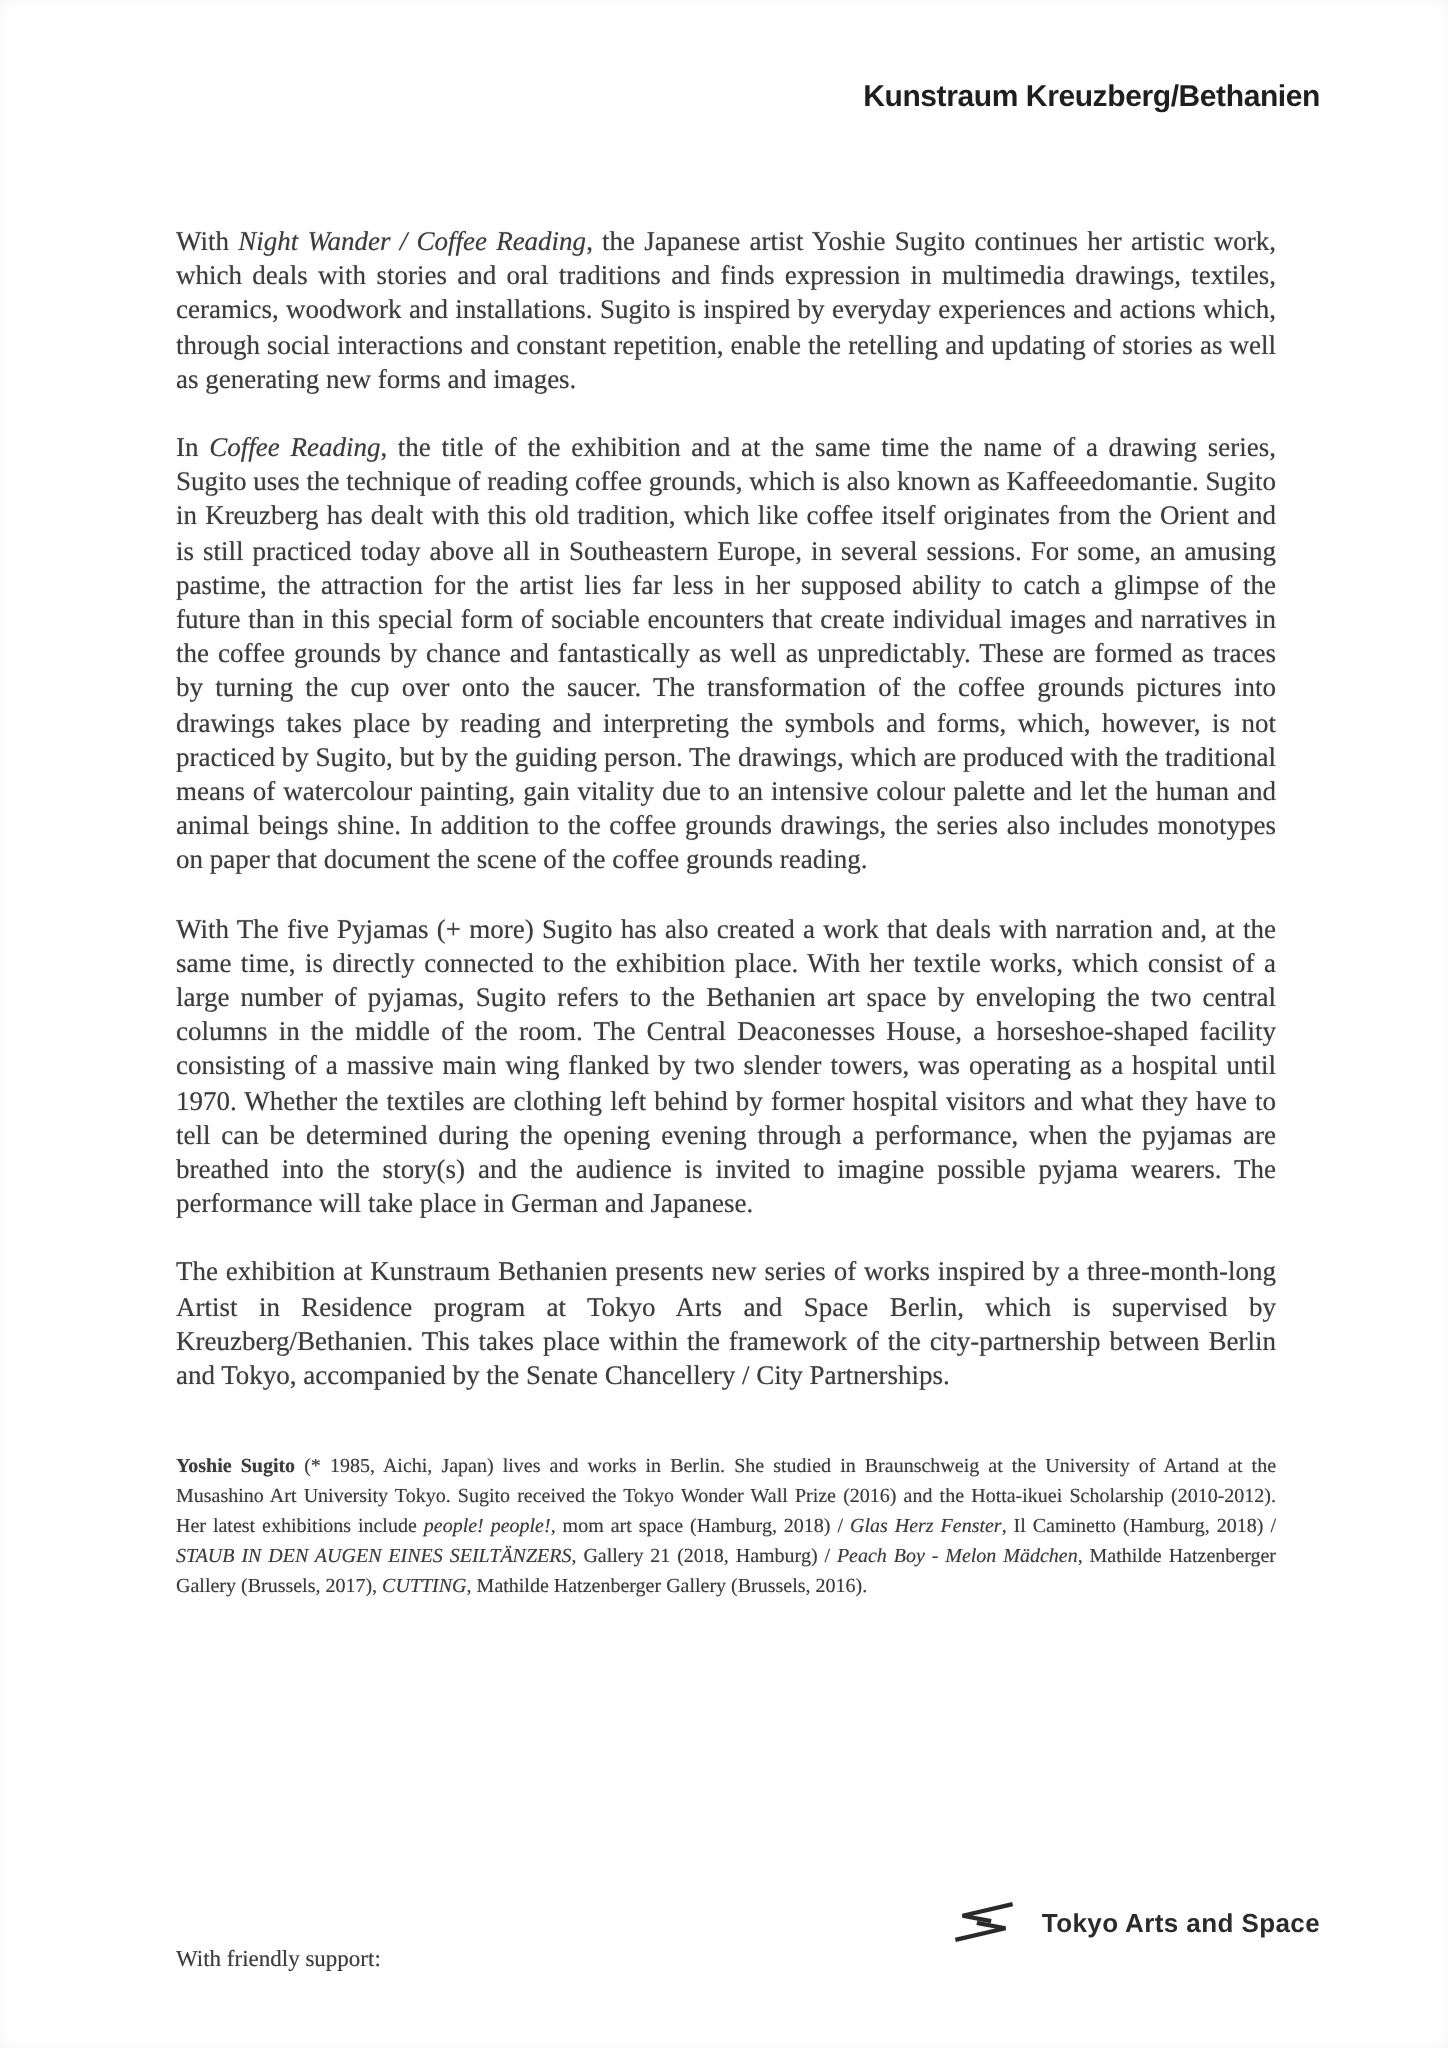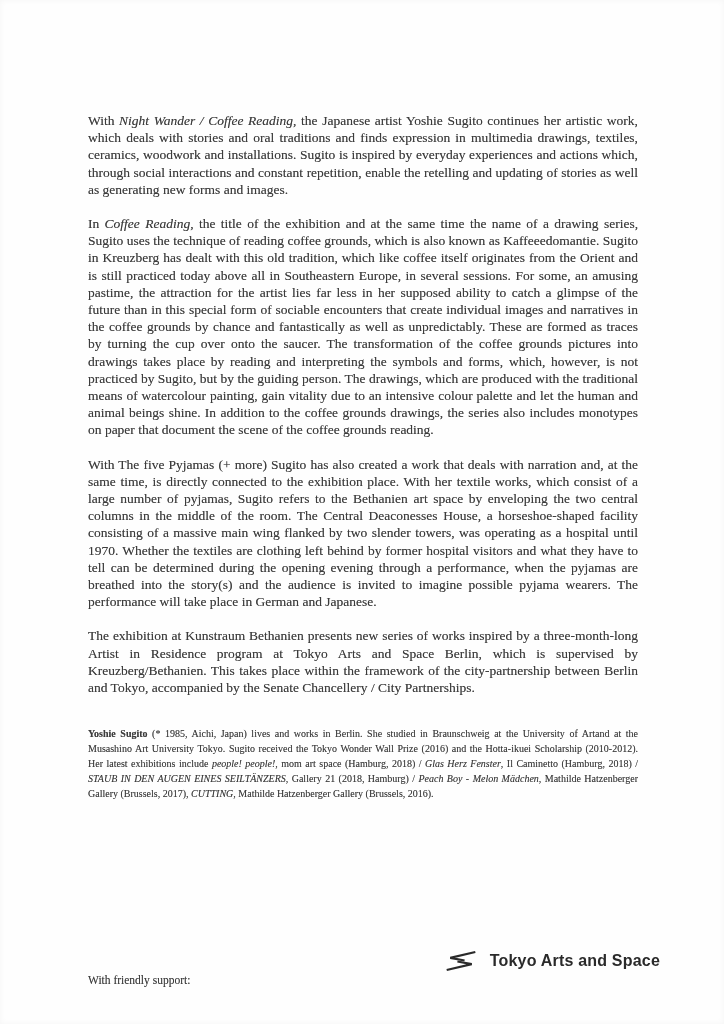--- a/index.html
+++ b/index.html
@@ -81,31 +81,32 @@
   .tokas {
     display: flex;
     align-items: center;
     gap: 12px;
     margin-bottom: 12px;
   }
   .tokas-icon svg { display: block; }
   .tokas-label {
     font-family: "Liberation Sans", "DejaVu Sans", sans-serif;
     font-weight: bold;
-    font-size: 16px;
+    font-size: 13px;
     color: #2a2a2a;
     letter-spacing: 0.2px;
     white-space: nowrap;
   }
 </style>
 </head>
 <body>
 
 <div class="page">
 
+  <div class="brand">Kunstraum Kreuzberg/Bethanien</div>
 
   <div class="content">
 
     <div class="title-block">
     </div>
 
     <div class="paragraphs">
       <p class="body-para"><span>With </span><em>Night Wander / Coffee Reading</em><span>, the Japanese artist Yoshie Sugito continues her artistic work, which deals with stories and oral traditions and finds expression in multimedia drawings, textiles, ceramics, woodwork and installations. Sugito is inspired by everyday experiences and actions which, through social interactions and constant repetition, enable the retelling and updating of stories as well as generating new forms and images.</span></p>
       <p class="body-para"><span>In </span><em>Coffee Reading</em><span>, the title of the exhibition and at the same time the name of a drawing series, Sugito uses the technique of reading coffee grounds, which is also known as Kaffeeedomantie. Sugito in Kreuzberg has dealt with this old tradition, which like coffee itself originates from the Orient and is still practiced today above all in Southeastern Europe, in several sessions. For some, an amusing pastime, the attraction for the artist lies far less in her supposed ability to catch a glimpse of the future than in this special form of sociable encounters that create individual images and narratives in the coffee grounds by chance and fantastically as well as unpredictably. These are formed as traces by turning the cup over onto the saucer. The transformation of the coffee grounds pictures into drawings takes place by reading and interpreting the symbols and forms, which, however, is not practiced by Sugito, but by the guiding person. The drawings, which are produced with the traditional means of watercolour painting, gain vitality due to an intensive colour palette and let the human and animal beings shine. In addition to the coffee grounds drawings, the series also includes monotypes on paper that document the scene of the coffee grounds reading.</span></p>
       <p class="body-para"><span>With The five Pyjamas (+ more) Sugito has also created a work that deals with narration and, at the same time, is directly connected to the exhibition place. With her textile works, which consist of a large number of pyjamas, Sugito refers to the Bethanien art space by enveloping the two central columns in the middle of the room. The Central Deaconesses House, a horseshoe-shaped facility consisting of a massive main wing flanked by two slender towers, was operating as a hospital until 1970. Whether the textiles are clothing left behind by former hospital visitors and what they have to tell can be determined during the opening evening through a performance, when the pyjamas are breathed into the story(s) and the audience is invited to imagine possible pyjama wearers. The performance will take place in German and Japanese.</span></p>

